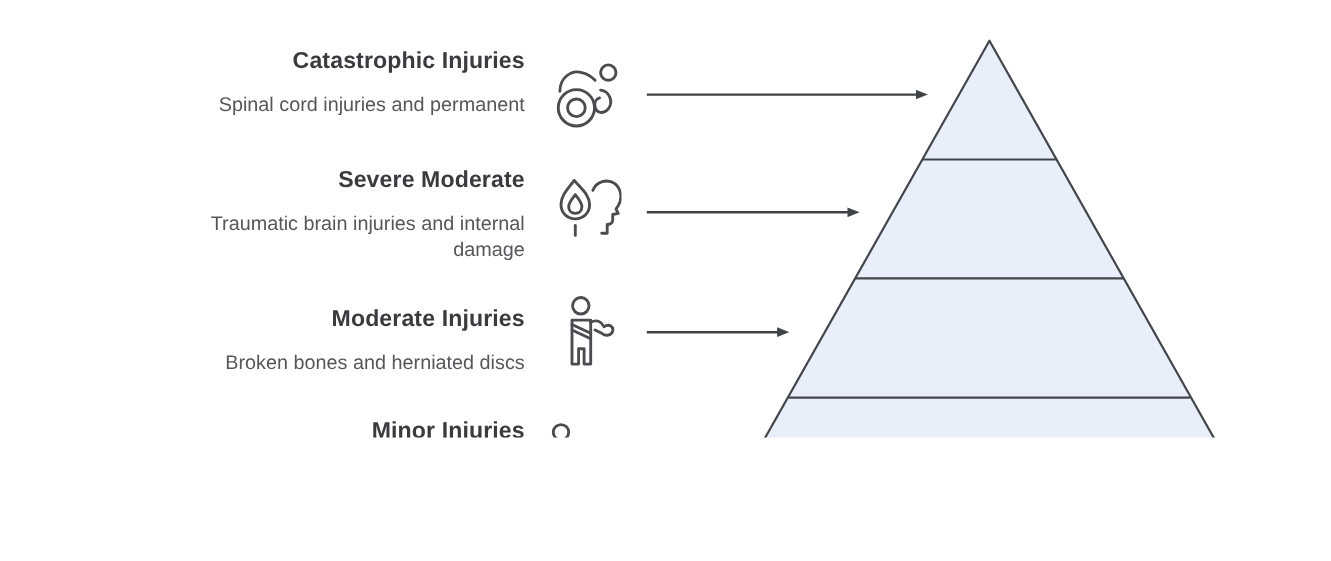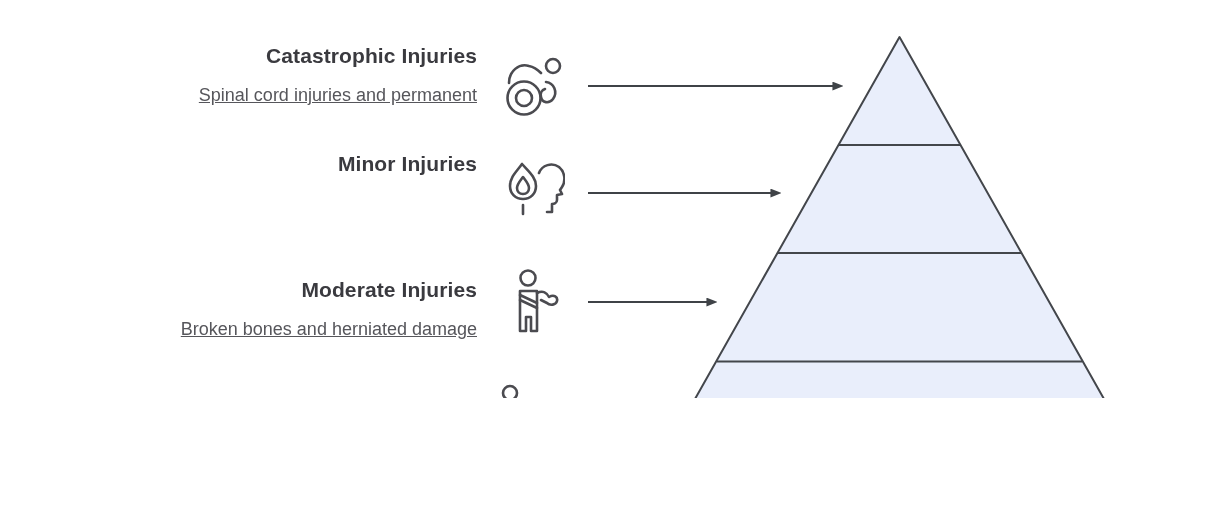--- a/index.html
+++ b/index.html
@@ -34,21 +34,21 @@
     font-weight:bold;
     color:var(--title-text);
     letter-spacing:.1px;
   }
   .block p{
     margin-top:13px;
     font-size:18px;
     line-height:24px;
     color:var(--body-text);
   }
-  .block .ln{display:block;text-decoration:underline;}
+  .block .ln{display:block;}
   .icon{
     position:absolute;
     color:var(--icon);
   }
   .icon svg path, .icon svg circle, .icon svg line{
     fill:none;
     stroke:currentColor;
     stroke-width:2.6;
     stroke-linecap:round;
     stroke-linejoin:round;
@@ -81,31 +81,36 @@
   </svg>
 
   <div class="block" style="top:42px">
     <h2>Catastrophic Injuries</h2>
     <p>
       <span class="ln">Spinal cord injuries and permanent</span>
     </p>
   </div>
 
   <div class="block" style="top:150px">
-    <h2>Minor Injuries</h2>
+    <h2>Severe Moderate</h2>
+    <p>
+      <span class="ln">Traumatic brain injuries and internal</span>
+      <span class="ln">damage</span>
+    </p>
   </div>
 
   <div class="block" style="top:276px">
     <h2>Moderate Injuries</h2>
     <p>
-      <span class="ln">Broken bones and herniated damage</span>
+      <span class="ln">Broken bones and herniated discs</span>
     </p>
   </div>
 
   <div class="block" style="top:378px">
+    <h2>Minor Injuries</h2>
   </div>
 
   <div class="icon" style="left:503px;top:55px">
     <svg width="60" height="64" viewBox="0 0 60 64">
       <circle cx="21" cy="43" r="16.5"></circle>
       <circle cx="21" cy="43" r="8"></circle>
       <circle cx="50" cy="11" r="7"></circle>
       <path d="M6,28 C6,16 16,8 26,11 C31,12 35,15 38,18"></path>
       <path d="M43,27 C51,28 55,37 50,44 C46,49 39,48 38,42 C37,38 39,35 42,34"></path>
     </svg>

